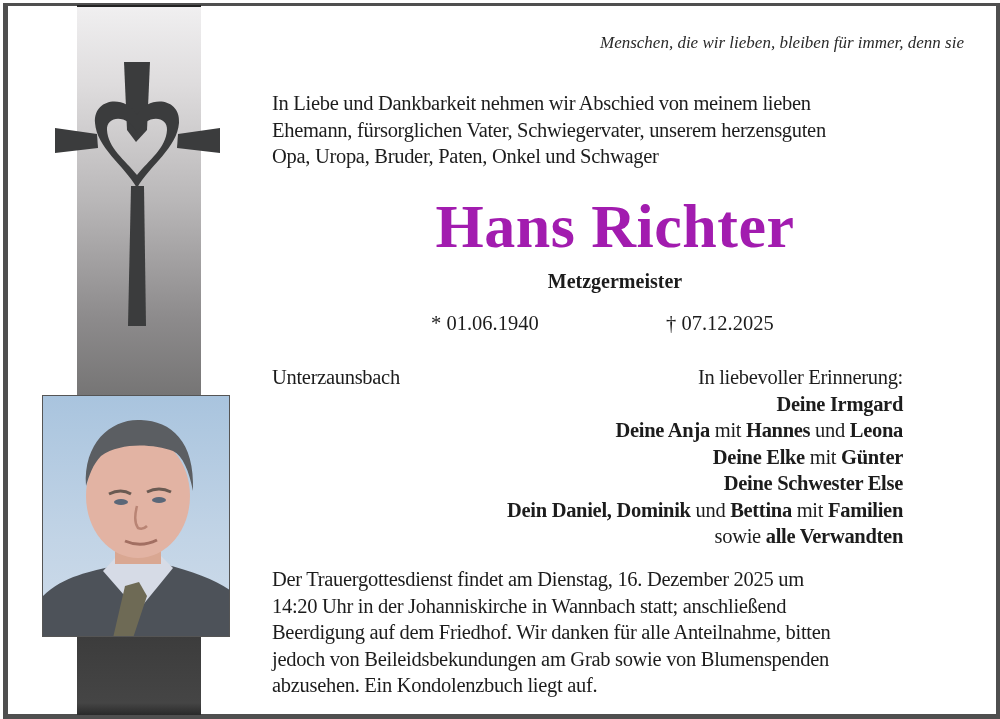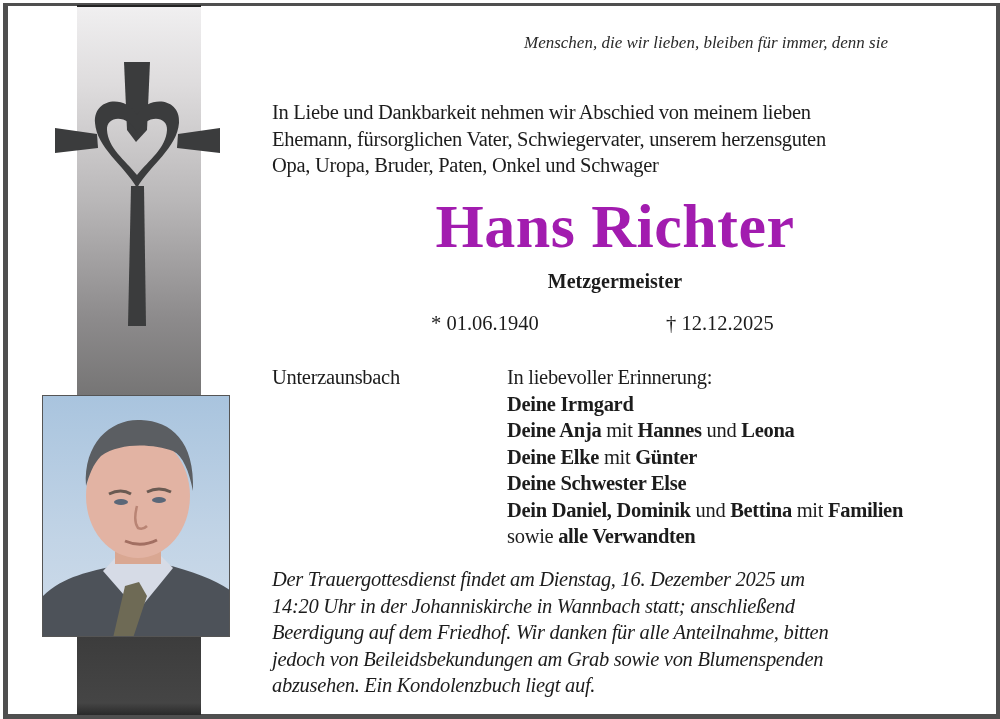--- a/index.html
+++ b/index.html
@@ -3,31 +3,31 @@
   <meta charset="utf-8">
   <style>
     html, body { margin: 0; padding: 0; background: #ffffff; }
     body { width: 1000px; height: 719px; position: relative; overflow: hidden; font-family: "Liberation Serif", "DejaVu Serif", serif; color: #1c1c1c; }
     .frame { position: absolute; left: 3px; top: 3px; width: 988px; height: 708px; border-style: solid; border-color: #4f4f4f; border-width: 3px 5px 5px 5px; box-sizing: content-box; background: #fff; }
     .strip { position: absolute; left: 77px; top: 5px; width: 124px; height: 708px; }
     .strip-top { position: absolute; left: 0; top: 0; width: 124px; height: 390px; background: linear-gradient(to bottom, #f0eff0 0%, #dedcdd 20%, #b9b7b8 50%, #8d8b8c 80%, #767575 100%); border-top: 2px solid #222; box-sizing: border-box; }
     .strip-bottom { position: absolute; left: 0; top: 630px; width: 124px; height: 80px; background: linear-gradient(to bottom, #3c3c3c, #454545 85%, #2a2a2a 100%); }
     .cross { position: absolute; left: 55px; top: 60px; width: 170px; height: 270px; }
     .photo { position: absolute; left: 42px; top: 395px; width: 188px; height: 242px; border: 1px solid #555; box-sizing: border-box; overflow: hidden; background: linear-gradient(to bottom, #a9c4de 0%, #c2d4e6 60%, #cfdcea 100%); }
-    .quote { position: absolute; right: 36px; top: 31px; width: 440px; text-align: left; font-style: italic; font-size: 17px; line-height: 23px; color: #2a2a2a; }
-    .intro { position: absolute; left: 272px; top: 90px; width: 700px; font-size: 20.5px; line-height: 26.5px; letter-spacing: -0.3px; margin-top: 9px; }
+    .quote { position: absolute; right: 36px; top: 31px; width: 440px; text-align: right; font-style: italic; font-size: 17px; line-height: 23px; color: #2a2a2a; }
+    .intro { position: absolute; left: 272px; top: 90px; width: 700px; font-size: 20.5px; line-height: 26.5px; letter-spacing: -0.3px; }
     .name { position: absolute; left: 272px; top: 188px; width: 686px; text-align: center; font-weight: bold; font-size: 62px; line-height: 76px; letter-spacing: 0.5px; color: #a21caf; }
     .title { position: absolute; left: 272px; top: 268px; width: 686px; text-align: center; font-weight: bold; font-size: 20px; line-height: 26px; }
     .birth { position: absolute; left: 431px; top: 310px; font-size: 20.5px; line-height: 26px; }
     .death { position: absolute; left: 666px; top: 310px; font-size: 20.5px; line-height: 26px; }
     .place { position: absolute; left: 272px; top: 364px; font-size: 20.5px; line-height: 26.5px; letter-spacing: -0.3px; }
-    .mourners { position: absolute; left: 507px; top: 364px; font-size: 20.5px; line-height: 26.5px; letter-spacing: -0.3px; }
+    .mourners { position: absolute; left: 507px; top: 364px; font-size: 20.5px; line-height: 26.5px; letter-spacing: -0.3px; text-align: right; }
     .mourners div { white-space: nowrap; }
     .b { font-weight: bold; }
-    .service { position: absolute; left: 272px; top: 566px; width: 700px; font-size: 20.5px; line-height: 26.5px; letter-spacing: -0.3px; font-style: italic; }
+    .service { position: absolute; left: 272px; top: 566px; width: 700px; font-size: 20.5px; line-height: 26.5px; letter-spacing: -0.3px; }
   </style>
 </head>
 <body>
 
 <div class="frame"></div>
 
 <div class="strip">
   <div class="strip-top"></div>
   <div class="strip-bottom"></div>
 </div>
@@ -66,21 +66,21 @@
 
 <div class="intro">
   <div>In Liebe und Dankbarkeit nehmen wir Abschied von meinem lieben</div>
   <div>Ehemann, fürsorglichen Vater, Schwiegervater, unserem herzensguten</div>
   <div>Opa, Uropa, Bruder, Paten, Onkel und Schwager</div>
 </div>
 
 <div class="name">Hans Richter</div>
 <div class="title">Metzgermeister</div>
 <div class="birth">* 01.06.1940</div>
-<div class="death">† 12.12.2025</div>
+<div class="death">† 07.12.2025</div>
 
 <div class="place">Unterzaunsbach</div>
 
 <div class="mourners">
   <div>In liebevoller Erinnerung:</div>
   <div id="mourner-lines">
       <div><span class="b">Deine Irmgard</span></div>
       <div><span class="b">Deine Anja</span><span> mit </span><span class="b">Hannes</span><span> und </span><span class="b">Leona</span></div>
       <div><span class="b">Deine Elke</span><span> mit </span><span class="b">Günter</span></div>
       <div><span class="b">Deine Schwester Else</span></div>

